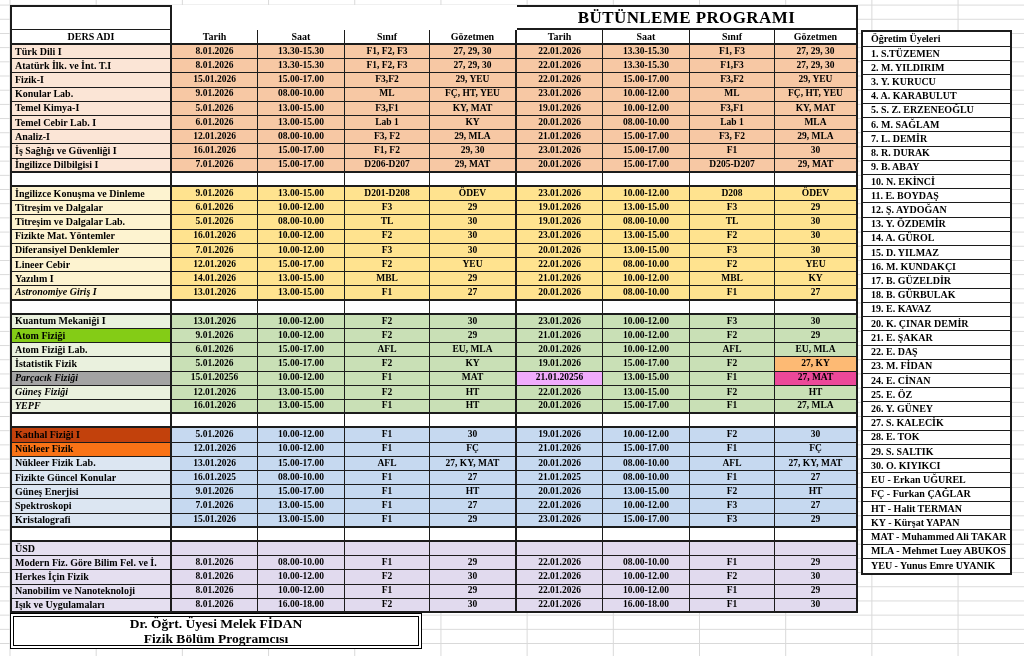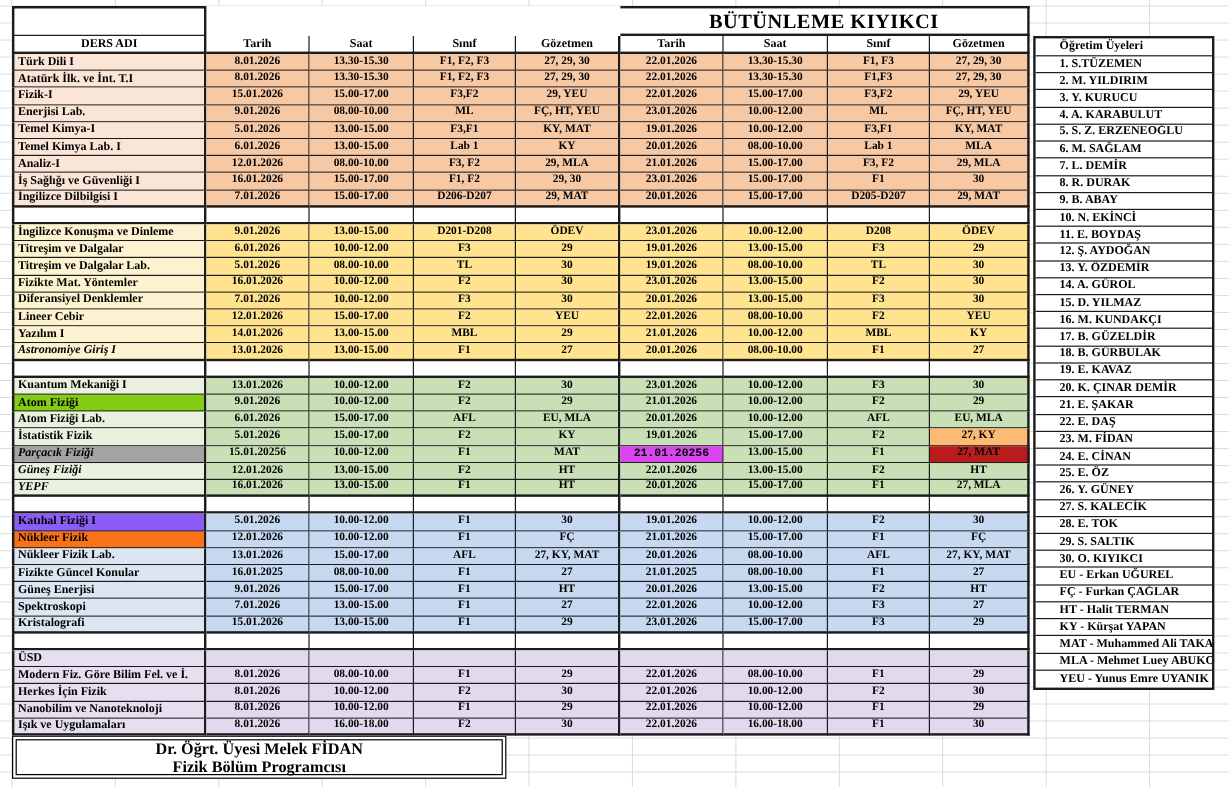--- a/index.html
+++ b/index.html
@@ -43,38 +43,38 @@
   .hdr { font-size:10px; }
   .it { font-style:italic; }
 
   .faculty-col {
     position:absolute; left:861px; top:30px; width:151px; height:545px;
     border:2px solid var(--bc); background:#fff;
     display:grid; grid-template-rows:15px repeat(37, 1fr);
   }
   .fc {
     border-bottom:1px solid var(--bc);
-    display:flex; align-items:center; padding-left:20px;
+    display:flex; align-items:center; padding-left:8px;
     font-size:10px; line-height:1; white-space:nowrap; overflow:hidden;
   }
   .fc:last-child { border-bottom:none; }
 
   .footer-box {
     position:absolute; left:10px; top:613px; width:412px; height:36px;
     border:4px double #000; background:#fff;
     display:flex; flex-direction:column; align-items:center; justify-content:center;
     gap:2px; font-size:13.5px; line-height:1;
   }
 </style>
 </head>
 <body>
 
 <div class="main-grid" id="main-grid">
     <div class="c col1 topEdge"></div>
-    <div class="c title thickR topEdge thickB" style="grid-column: 6 / span 4;">BÜTÜNLEME KIYIKCI</div>
+    <div class="c title thickR topEdge thickB" style="grid-column: 6 / span 4;">BÜTÜNLEME PROGRAMI</div>
     <div class="c col1 hdr thickB" style="justify-content: center; padding-left: 0px;">DERS ADI</div>
     <div class="c hdr thickB">Tarih</div>
     <div class="c hdr thickB">Saat</div>
     <div class="c hdr thickB">Sınıf</div>
     <div class="c hdr thickB thickR">Gözetmen</div>
     <div class="c hdr thickB">Tarih</div>
     <div class="c hdr thickB">Saat</div>
     <div class="c hdr thickB">Sınıf</div>
     <div class="c hdr thickB thickR">Gözetmen</div>
     <div class="c col1" style="background: rgb(251, 229, 214);">Türk Dili I</div>
@@ -97,39 +97,39 @@
     <div class="c thickR" style="background: rgb(247, 200, 164);">27, 29, 30</div>
     <div class="c col1" style="background: rgb(251, 229, 214);">Fizik-I</div>
     <div class="c" style="background: rgb(247, 200, 164);">15.01.2026</div>
     <div class="c" style="background: rgb(247, 200, 164);">15.00-17.00</div>
     <div class="c" style="background: rgb(247, 200, 164);">F3,F2</div>
     <div class="c thickR" style="background: rgb(247, 200, 164);">29, YEU</div>
     <div class="c" style="background: rgb(247, 200, 164);">22.01.2026</div>
     <div class="c" style="background: rgb(247, 200, 164);">15.00-17.00</div>
     <div class="c" style="background: rgb(247, 200, 164);">F3,F2</div>
     <div class="c thickR" style="background: rgb(247, 200, 164);">29, YEU</div>
-    <div class="c col1" style="background: rgb(251, 229, 214);">Enerjisi Lab.</div>
+    <div class="c col1" style="background: rgb(251, 229, 214);">Konular Lab.</div>
     <div class="c" style="background: rgb(247, 200, 164);">9.01.2026</div>
     <div class="c" style="background: rgb(247, 200, 164);">08.00-10.00</div>
     <div class="c" style="background: rgb(247, 200, 164);">ML</div>
     <div class="c thickR" style="background: rgb(247, 200, 164);">FÇ, HT, YEU</div>
     <div class="c" style="background: rgb(247, 200, 164);">23.01.2026</div>
     <div class="c" style="background: rgb(247, 200, 164);">10.00-12.00</div>
     <div class="c" style="background: rgb(247, 200, 164);">ML</div>
     <div class="c thickR" style="background: rgb(247, 200, 164);">FÇ, HT, YEU</div>
     <div class="c col1" style="background: rgb(251, 229, 214);">Temel Kimya-I</div>
     <div class="c" style="background: rgb(247, 200, 164);">5.01.2026</div>
     <div class="c" style="background: rgb(247, 200, 164);">13.00-15.00</div>
     <div class="c" style="background: rgb(247, 200, 164);">F3,F1</div>
     <div class="c thickR" style="background: rgb(247, 200, 164);">KY, MAT</div>
     <div class="c" style="background: rgb(247, 200, 164);">19.01.2026</div>
     <div class="c" style="background: rgb(247, 200, 164);">10.00-12.00</div>
     <div class="c" style="background: rgb(247, 200, 164);">F3,F1</div>
     <div class="c thickR" style="background: rgb(247, 200, 164);">KY, MAT</div>
-    <div class="c col1" style="background: rgb(251, 229, 214);">Temel Kimya Lab. I</div>
+    <div class="c col1" style="background: rgb(251, 229, 214);">Temel Cebir Lab. I</div>
     <div class="c" style="background: rgb(247, 200, 164);">6.01.2026</div>
     <div class="c" style="background: rgb(247, 200, 164);">13.00-15.00</div>
     <div class="c" style="background: rgb(247, 200, 164);">Lab 1</div>
     <div class="c thickR" style="background: rgb(247, 200, 164);">KY</div>
     <div class="c" style="background: rgb(247, 200, 164);">20.01.2026</div>
     <div class="c" style="background: rgb(247, 200, 164);">08.00-10.00</div>
     <div class="c" style="background: rgb(247, 200, 164);">Lab 1</div>
     <div class="c thickR" style="background: rgb(247, 200, 164);">MLA</div>
     <div class="c col1" style="background: rgb(251, 229, 214);">Analiz-I</div>
     <div class="c" style="background: rgb(247, 200, 164);">12.01.2026</div>
@@ -282,24 +282,24 @@
     <div class="c thickR" style="background: rgb(201, 224, 182);">KY</div>
     <div class="c" style="background: rgb(201, 224, 182);">19.01.2026</div>
     <div class="c" style="background: rgb(201, 224, 182);">15.00-17.00</div>
     <div class="c" style="background: rgb(201, 224, 182);">F2</div>
     <div class="c thickR" style="background: #fdba74;">27, KY</div>
     <div class="c col1 it" style="background: #a3a3a3;">Parçacık Fiziği</div>
     <div class="c" style="background: rgb(201, 224, 182);">15.01.20256</div>
     <div class="c" style="background: rgb(201, 224, 182);">10.00-12.00</div>
     <div class="c" style="background: rgb(201, 224, 182);">F1</div>
     <div class="c thickR" style="background: rgb(201, 224, 182);">MAT</div>
-    <div class="c" style="background: #d946ef; font-family: Liberation Mono, monospace;">21.01.20256</div>
+    <div class="c" style="background: #f0abfc;">21.01.20256</div>
     <div class="c" style="background: rgb(201, 224, 182);">13.00-15.00</div>
     <div class="c" style="background: rgb(201, 224, 182);">F1</div>
-    <div class="c thickR" style="background: #b91c1c;">27, MAT</div>
+    <div class="c thickR" style="background: #ec4899;">27, MAT</div>
     <div class="c col1 it" style="background: rgb(234, 241, 222);">Güneş Fiziği</div>
     <div class="c" style="background: rgb(201, 224, 182);">12.01.2026</div>
     <div class="c" style="background: rgb(201, 224, 182);">13.00-15.00</div>
     <div class="c" style="background: rgb(201, 224, 182);">F2</div>
     <div class="c thickR" style="background: rgb(201, 224, 182);">HT</div>
     <div class="c" style="background: rgb(201, 224, 182);">22.01.2026</div>
     <div class="c" style="background: rgb(201, 224, 182);">13.00-15.00</div>
     <div class="c" style="background: rgb(201, 224, 182);">F2</div>
     <div class="c thickR" style="background: rgb(201, 224, 182);">HT</div>
     <div class="c col1 it thickB" style="background: rgb(234, 241, 222);">YEPF</div>
@@ -313,21 +313,21 @@
     <div class="c thickR thickB" style="background: rgb(201, 224, 182);">27, MLA</div>
     <div class="c col1 thickB"></div>
     <div class="c thickB"></div>
     <div class="c thickB"></div>
     <div class="c thickB"></div>
     <div class="c thickB thickR"></div>
     <div class="c thickB"></div>
     <div class="c thickB"></div>
     <div class="c thickB"></div>
     <div class="c thickB thickR"></div>
-    <div class="c col1" style="background: #8b5cf6;">Katıhal Fiziği I</div>
+    <div class="c col1" style="background: #c2410c;">Katıhal Fiziği I</div>
     <div class="c" style="background: rgb(198, 217, 240);">5.01.2026</div>
     <div class="c" style="background: rgb(198, 217, 240);">10.00-12.00</div>
     <div class="c" style="background: rgb(198, 217, 240);">F1</div>
     <div class="c thickR" style="background: rgb(198, 217, 240);">30</div>
     <div class="c" style="background: rgb(198, 217, 240);">19.01.2026</div>
     <div class="c" style="background: rgb(198, 217, 240);">10.00-12.00</div>
     <div class="c" style="background: rgb(198, 217, 240);">F2</div>
     <div class="c thickR" style="background: rgb(198, 217, 240);">30</div>
     <div class="c col1" style="background: #f97316;">Nükleer Fizik</div>
     <div class="c" style="background: rgb(198, 217, 240);">12.01.2026</div>

